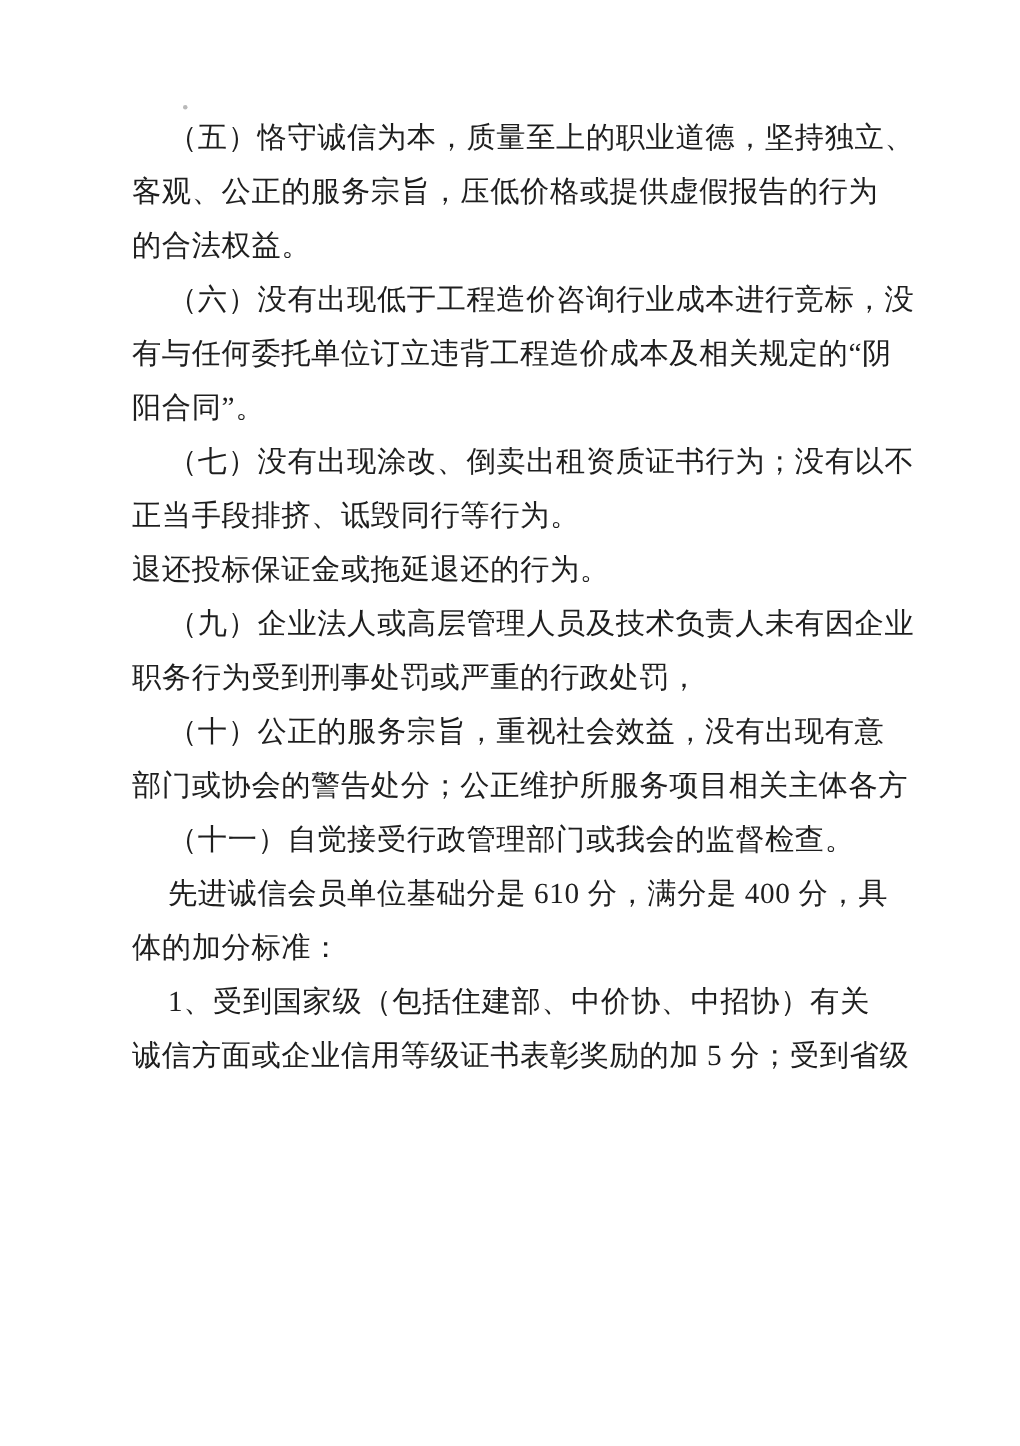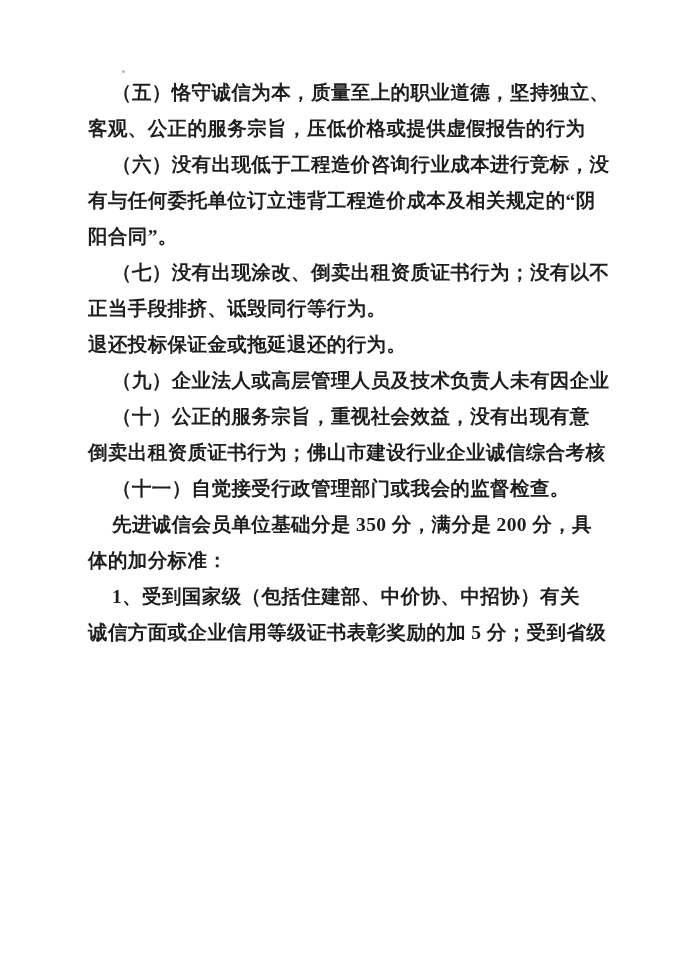--- a/index.html
+++ b/index.html
@@ -21,21 +21,21 @@
     top: 75px;
     width: 520px;
   }
   .line {
     height: 36px;
     line-height: 36px;
     font-size: 19.5px;
     letter-spacing: 0.4px;
     color: #1e1e1e;
     white-space: nowrap;
-    font-weight: 700;
+    font-weight: 400;
   }
   .line.indent {
     padding-left: 24px;
   }
   .speck {
     position: absolute;
     left: 122px;
     top: 70px;
     width: 3px;
     height: 3px;
@@ -44,28 +44,30 @@
   }
 </style>
 </head>
 <body>
 
 <div class="page">
   <div class="speck"></div>
   <div class="text-block">
     <div class="line indent">（五）恪守诚信为本，质量至上的职业道德，坚持独立、</div>
     <div class="line">客观、公正的服务宗旨，压低价格或提供虚假报告的行为</div>
+    <div class="line">的合法权益。</div>
     <div class="line indent">（六）没有出现低于工程造价咨询行业成本进行竞标，没</div>
     <div class="line">有与任何委托单位订立违背工程造价成本及相关规定的“阴</div>
     <div class="line">阳合同”。</div>
     <div class="line indent">（七）没有出现涂改、倒卖出租资质证书行为；没有以不</div>
     <div class="line">正当手段排挤、诋毁同行等行为。</div>
     <div class="line">退还投标保证金或拖延退还的行为。</div>
     <div class="line indent">（九）企业法人或高层管理人员及技术负责人未有因企业</div>
+    <div class="line">职务行为受到刑事处罚或严重的行政处罚，</div>
     <div class="line indent">（十）公正的服务宗旨，重视社会效益，没有出现有意</div>
-    <div class="line">倒卖出租资质证书行为；佛山市建设行业企业诚信综合考核</div>
+    <div class="line">部门或协会的警告处分；公正维护所服务项目相关主体各方</div>
     <div class="line indent">（十一）自觉接受行政管理部门或我会的监督检查。</div>
-    <div class="line indent">先进诚信会员单位基础分是 350 分，满分是 200 分，具</div>
+    <div class="line indent">先进诚信会员单位基础分是 610 分，满分是 400 分，具</div>
     <div class="line">体的加分标准：</div>
     <div class="line indent">1、受到国家级（包括住建部、中价协、中招协）有关</div>
     <div class="line">诚信方面或企业信用等级证书表彰奖励的加 5 分；受到省级</div>
   </div>
 </div>
 
 </body></html>

